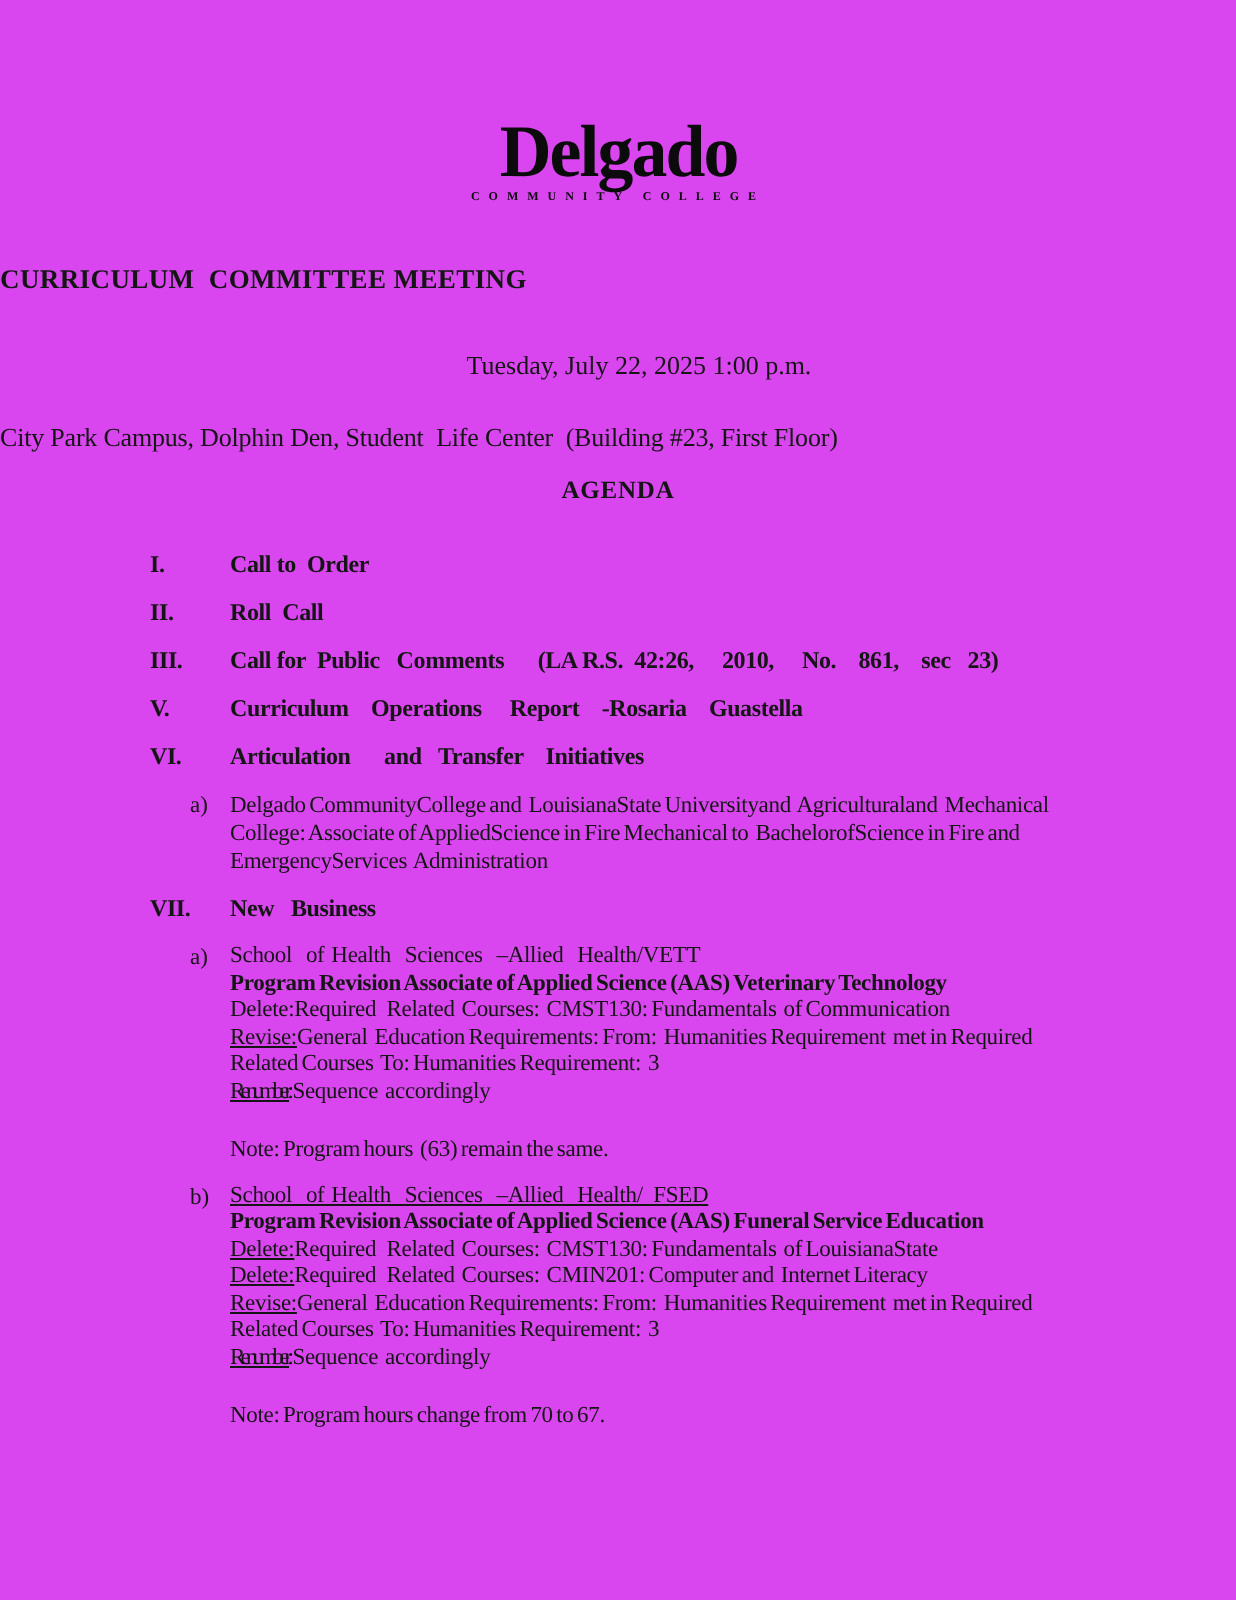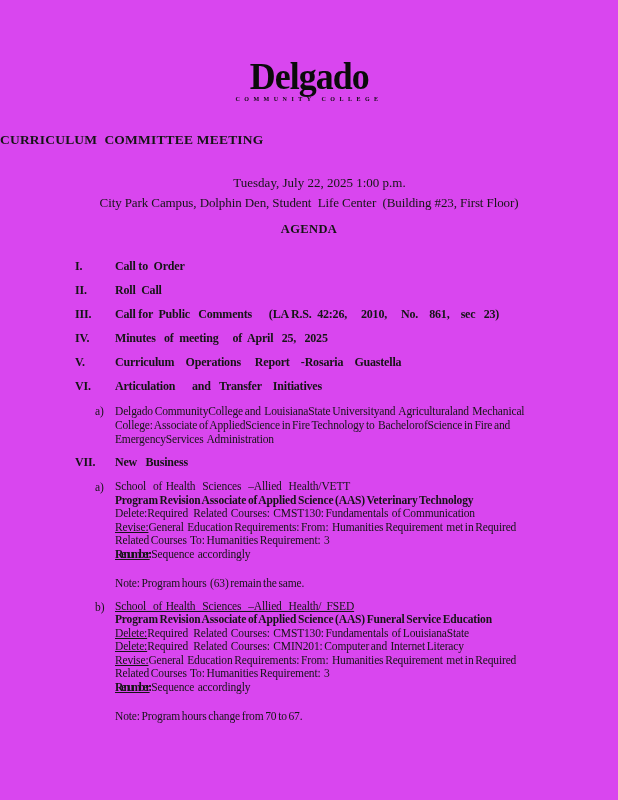--- a/index.html
+++ b/index.html
@@ -20,21 +20,21 @@
   }
   .logo-sub {
     font-size:6px; letter-spacing:4.5px; margin-top:1px; color:#0b0b0b;
     font-weight:bold;
   }
   .title {
     text-align:left; font-size:13.5px; font-weight:bold;
     margin-top:30px; letter-spacing:0.2px; white-space:pre-wrap;
   }
   .when  { text-align:center; font-size:13px; margin-top:27px; white-space:pre-wrap;padding-left:21px; }
-  .where { text-align:center; font-size:13px; margin-top:4px;  white-space:pre-wrap; letter-spacing:-0.1px; }
+  .where { font-size:13px; margin-top:20px;  white-space:pre-wrap; letter-spacing:-0.1px; }
   .agenda-heading {
     text-align:center; font-size:12.5px; font-weight:bold; margin-top:11px; letter-spacing:0.4px;
   }
 
   
   .list { margin-top:23px; padding-left:75px; padding-right:55px; }
   .row { display:flex; font-size:12px; font-weight:bold; line-height:13px;
          margin-bottom:11px; white-space:pre-wrap; letter-spacing:-0.2px; }
   .row .num { width:40px; flex:none; }
   .row .txt { flex:1; }
@@ -44,21 +44,21 @@
   .sub .marker { width:20px; flex:none; line-height:14px; }
   .sub .body { flex:1; line-height:14px; }
   .sub .body .line { white-space:pre-wrap; letter-spacing:-0.15px; word-spacing:-1px; }
 
   .vii-block { margin-bottom:9px; }
   .vii-block .body .line { line-height:13.5px; }
   .sec-heading { letter-spacing:-0.2px; }
   .sec-heading.underlined { text-decoration:underline; }
   .prog-line { font-weight:bold; word-spacing:-4px; letter-spacing:-0.4px; }
   .u { text-decoration:underline; }
-  .crush { text-decoration:underline; letter-spacing:-2.4px; font-weight:700; }
+  .crush { text-decoration:underline; letter-spacing:-2.4px; font-weight:400; }
   .note-line { margin-top:16px; white-space:pre-wrap; letter-spacing:-0.15px; word-spacing:-1px; }
 </style>
 </head>
 <body>
 
 <div class="page">
 
   <div class="logo">
     <div class="logo-word">Delgado</div>
     <div class="logo-sub">COMMUNITY   COLLEGE</div>
@@ -79,40 +79,36 @@
     <div class="row">
       <span class="num">II.</span>
       <span class="txt">Roll  Call</span>
     </div>
 
     <div class="row">
       <span class="num">III.</span>
       <span class="txt">Call for  Public   Comments      (LA R.S.  42:26,     2010,     No.    861,    sec   23)</span>
     </div>
 
-    <div class="row">
-      <span class="num">IV.</span>
-      <span class="txt">Minutes   of  meeting     of  April   25,   2025</span>
-    </div>
 
     <div class="row">
       <span class="num">V.</span>
       <span class="txt">Curriculum    Operations     Report    -Rosaria    Guastella</span>
     </div>
 
     <div class="row">
       <span class="num">VI.</span>
       <span class="txt">Articulation      and   Transfer    Initiatives</span>
     </div>
 
     <div class="sub">
       <span class="marker">a)</span>
       <span class="body">
         <div class="line">Delgado CommunityCollege and  LouisianaState Universityand  Agriculturaland  Mechanical</div>
-        <div class="line">College: Associate of AppliedScience in Fire Technology to  BachelorofScience in Fire and</div>
+        <div class="line">College: Associate of AppliedScience in Fire Mechanical to  BachelorofScience in Fire and</div>
         <div class="line">EmergencyServices  Administration</div>
       </span>
     </div>
 
     <div class="row">
       <span class="num">VII.</span>
       <span class="txt">New   Business</span>
     </div>
 
     <div class="sub vii-block">

